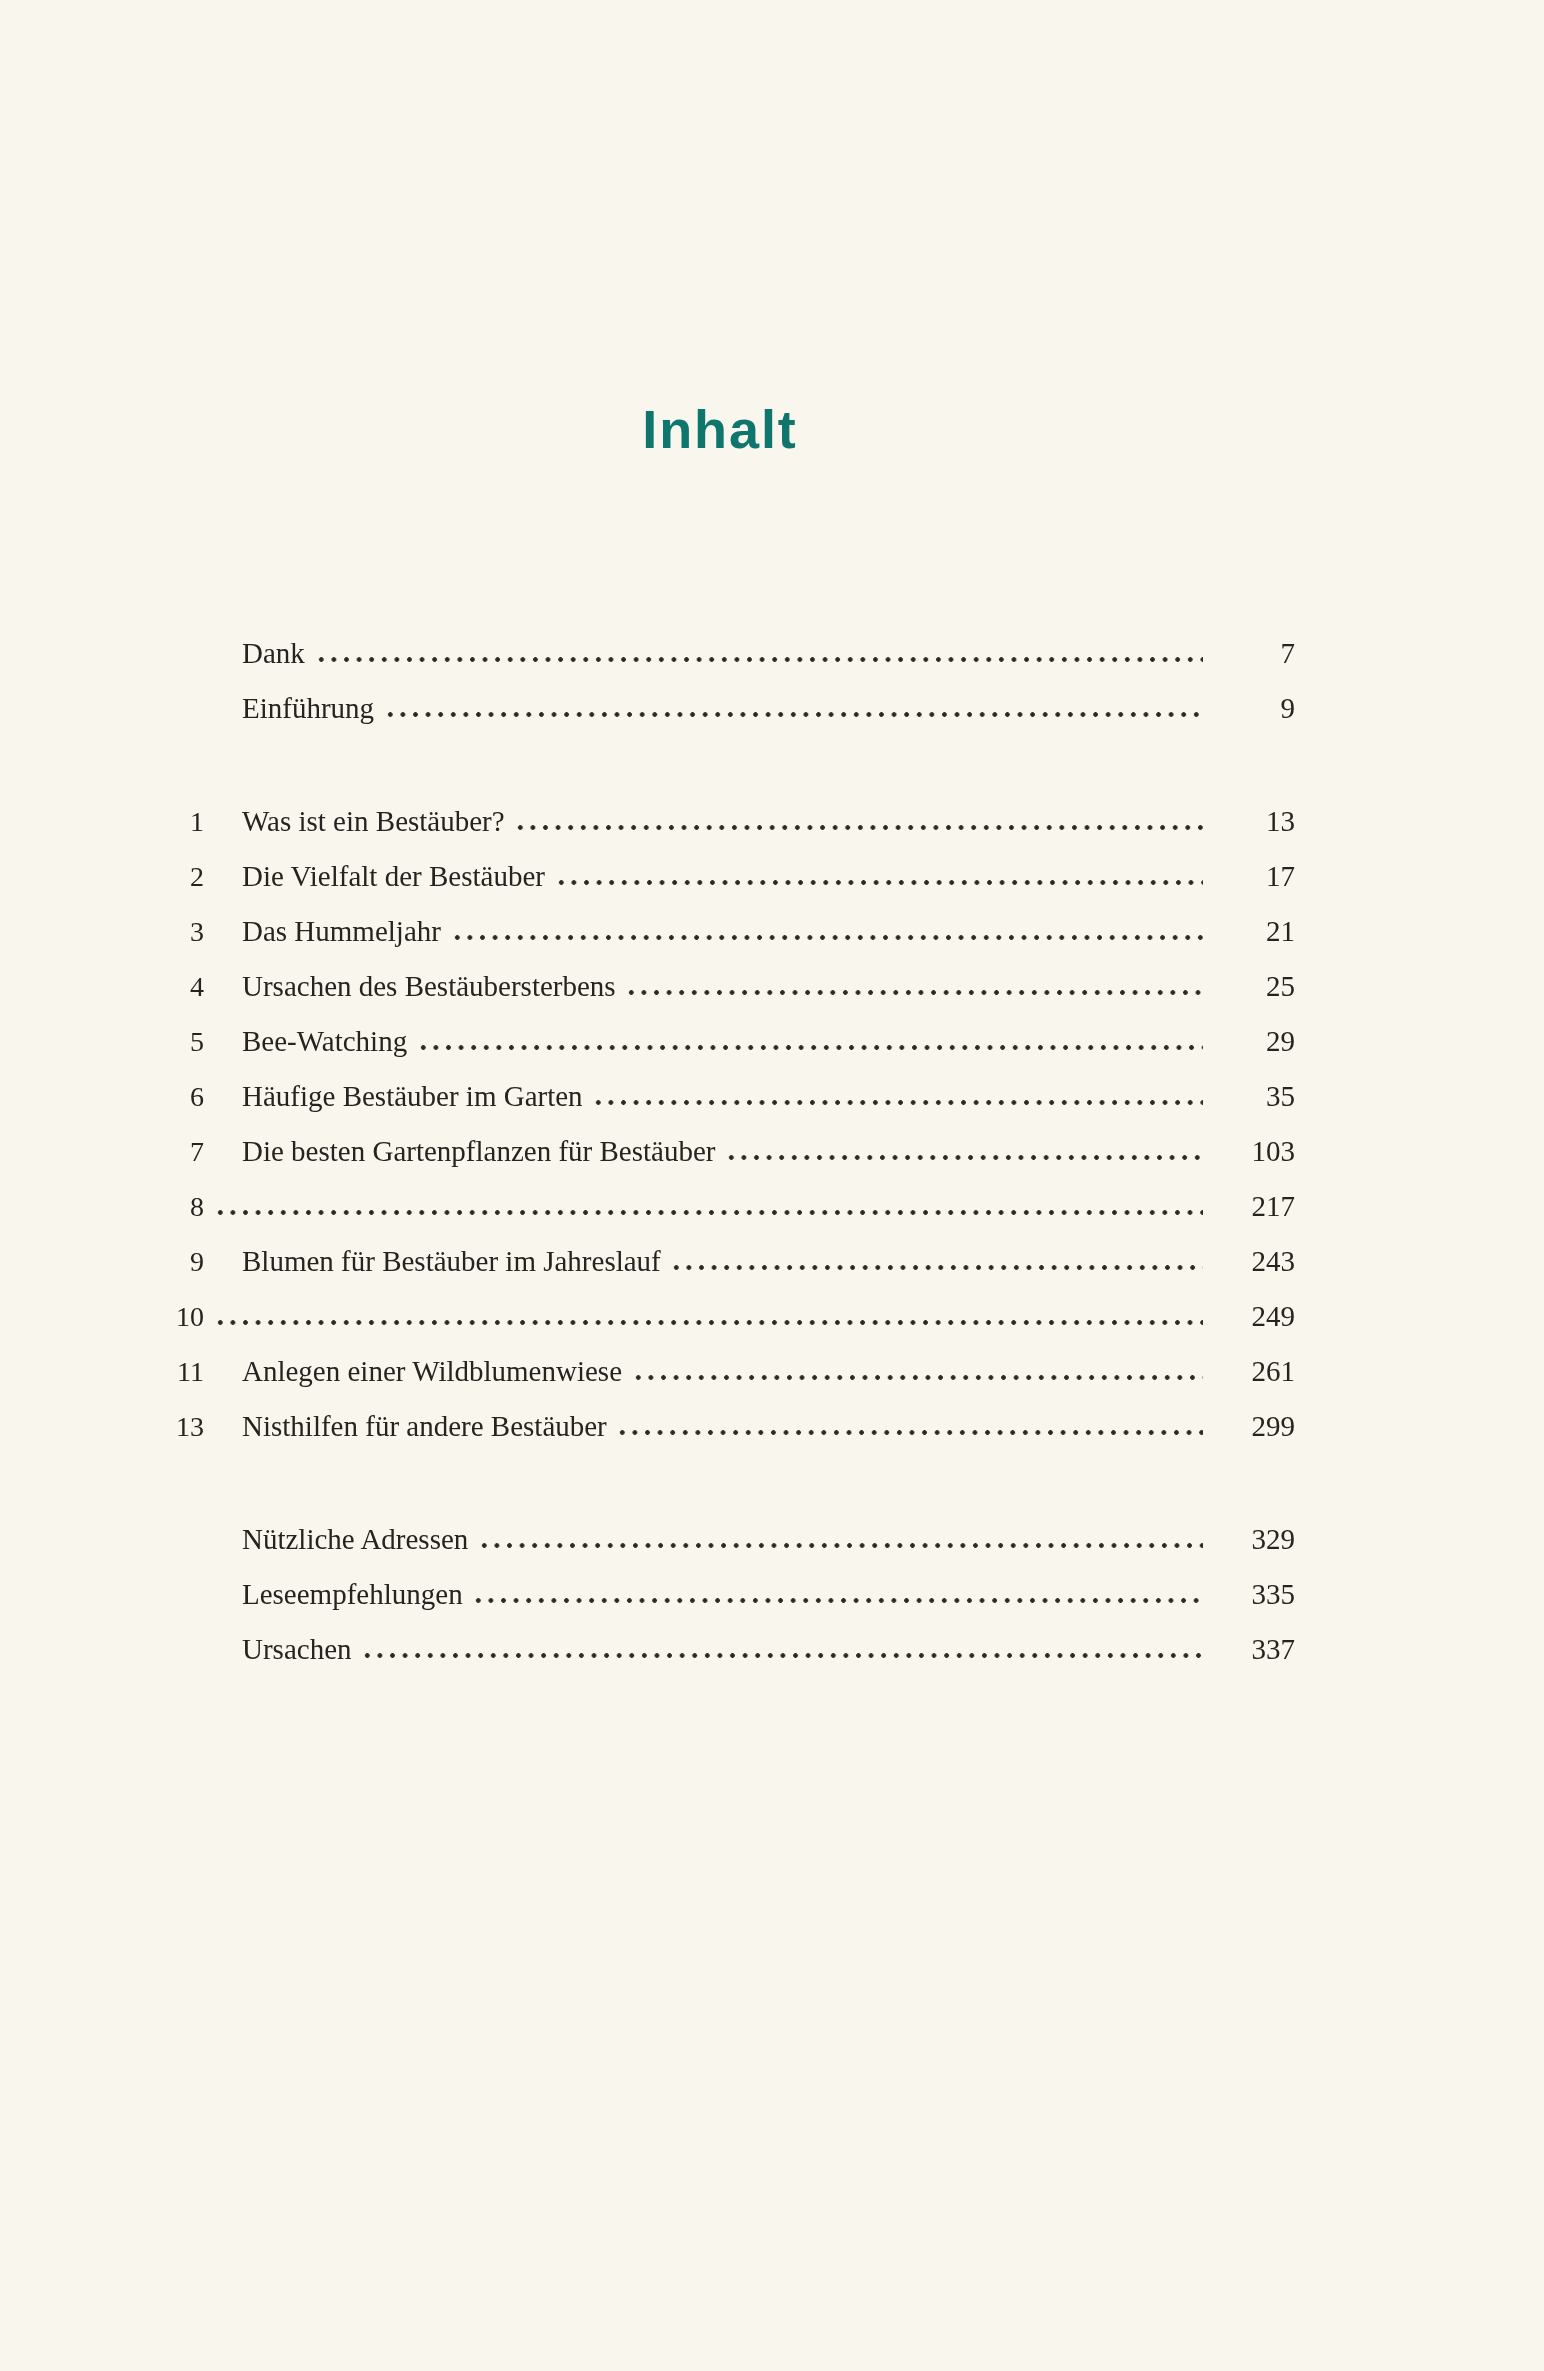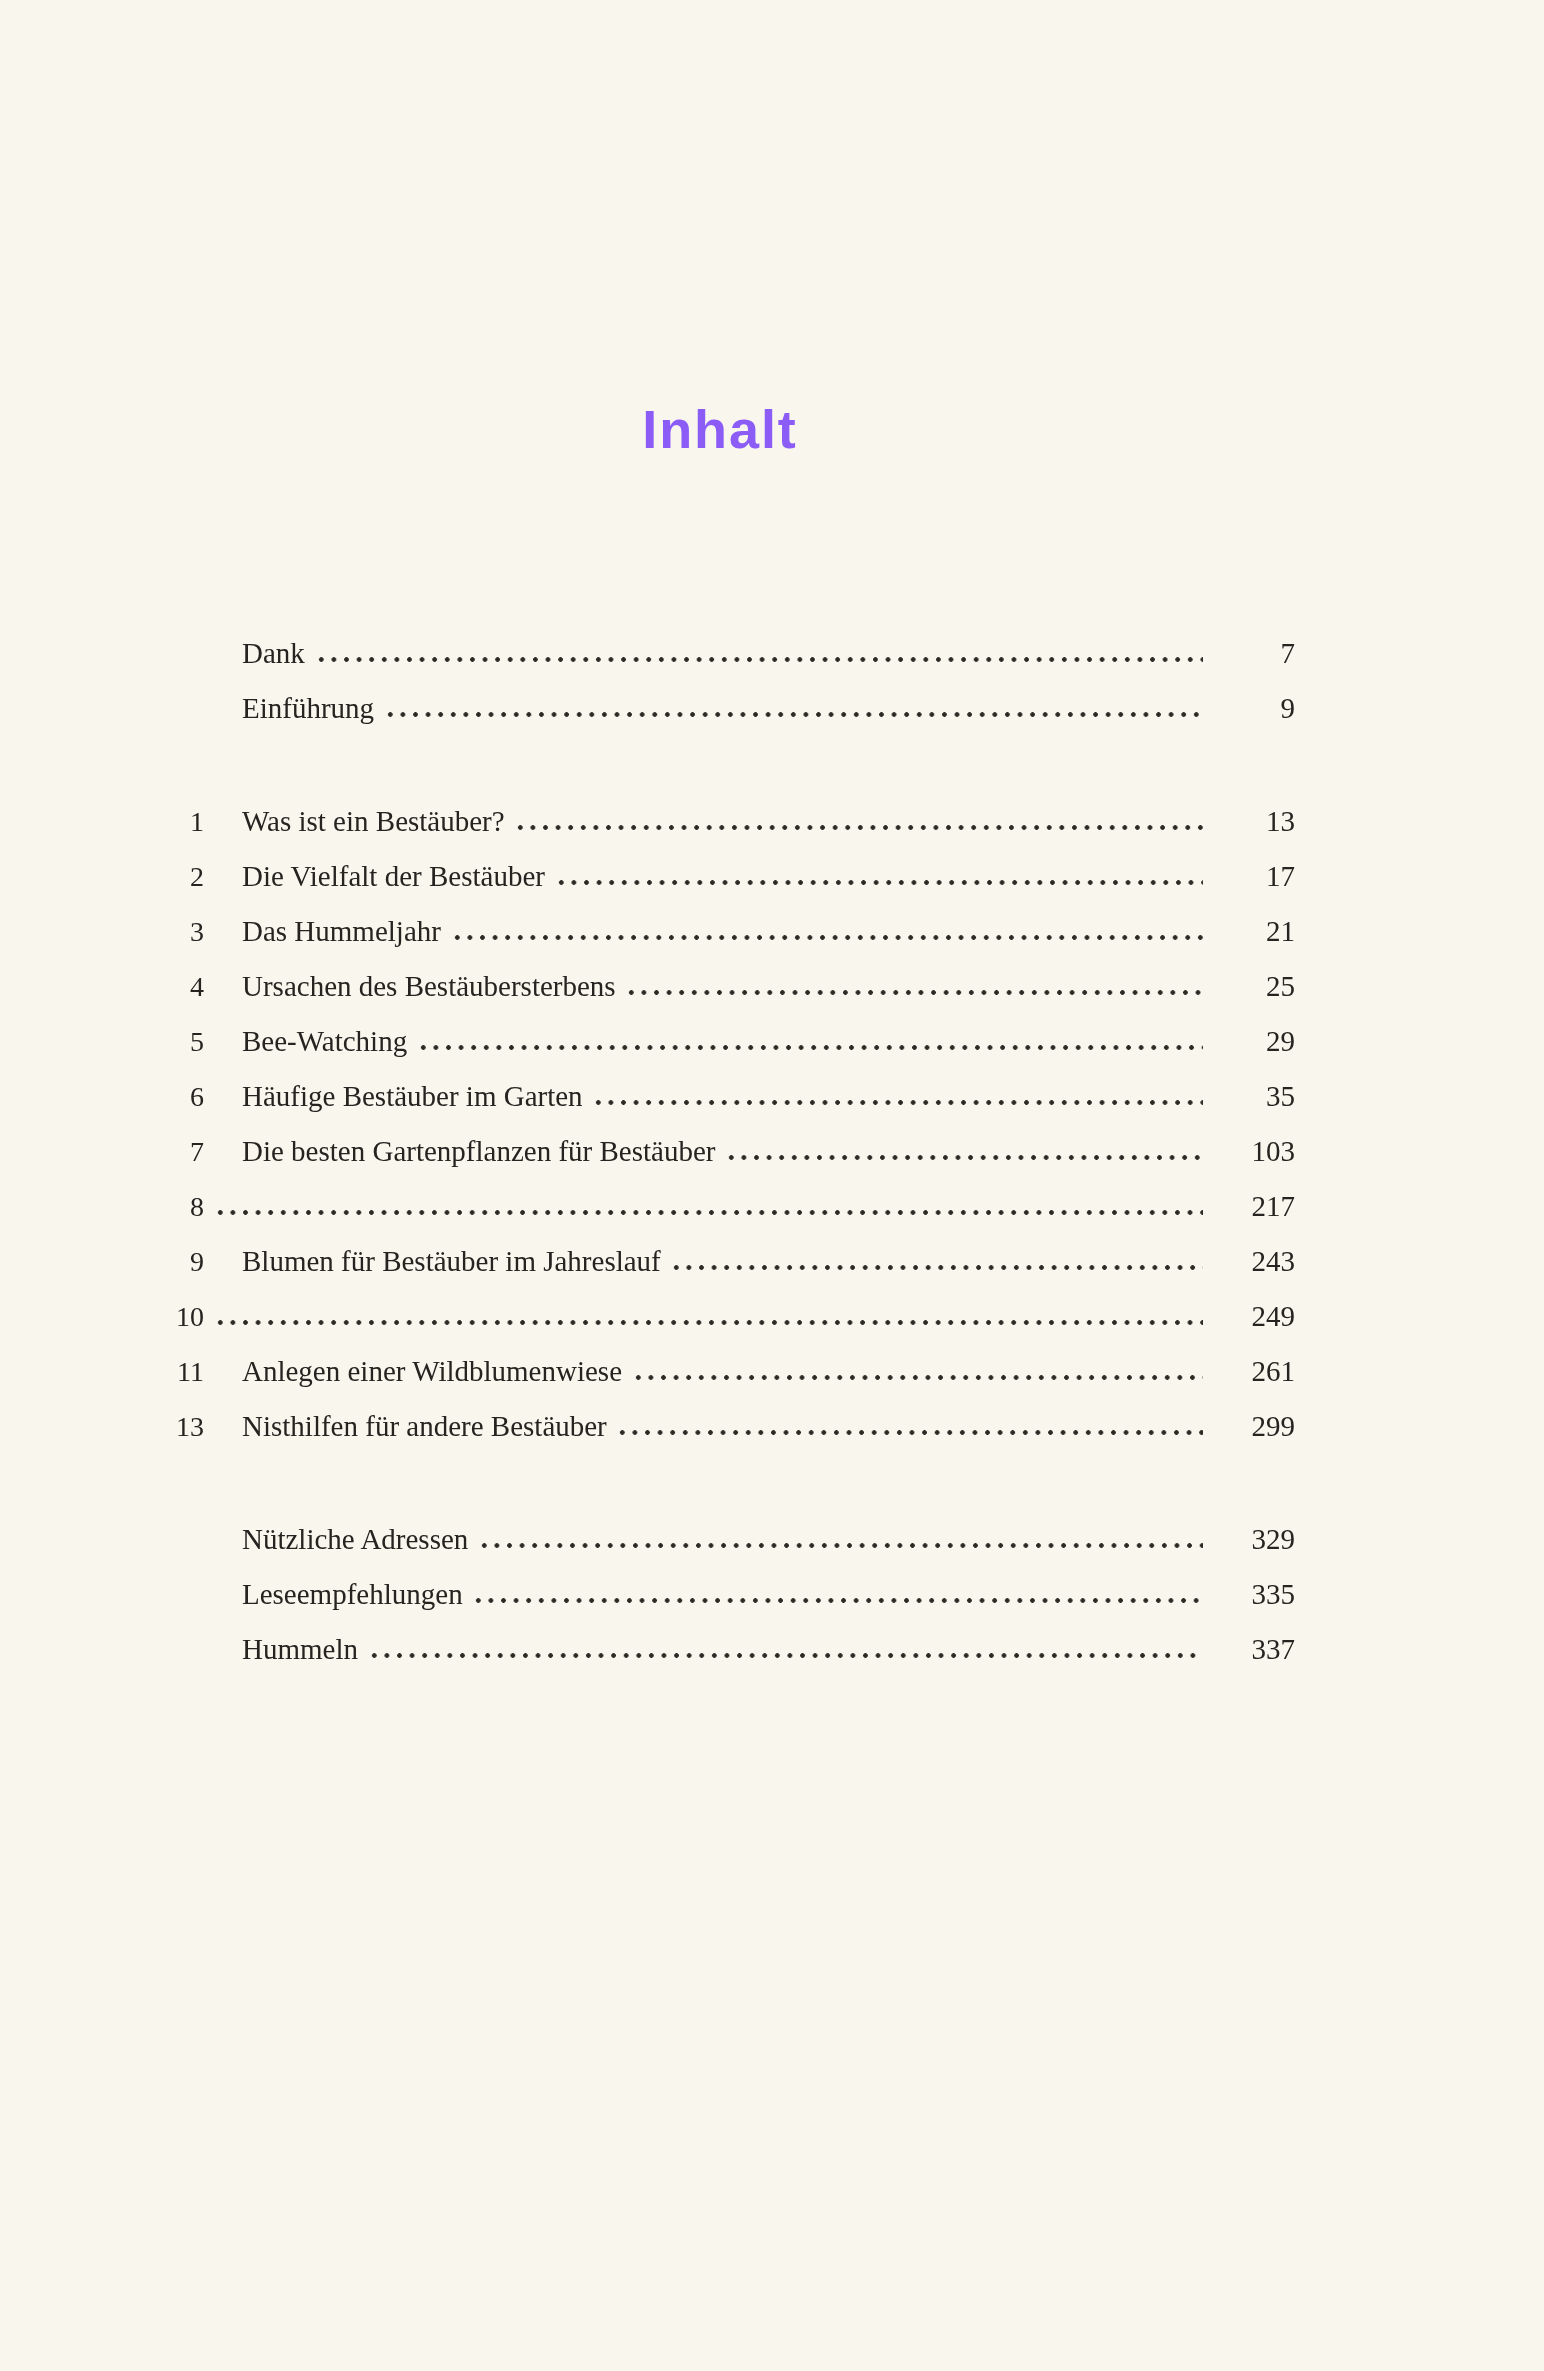--- a/index.html
+++ b/index.html
@@ -19,21 +19,21 @@
     padding: 398px 250px 0 145px;
     font-family: "Liberation Serif", serif;
   }
 
   .page-title {
     text-align: center;
     font-family: "Liberation Sans", sans-serif;
     font-weight: 700;
     font-size: 54px;
     letter-spacing: 1.9px;
-    color: #8b5cf6;
+    color: #0f766e;
     margin-bottom: 166px;
   }
 
   .toc-section { }
 
   .toc-section + .toc-section { margin-top: 58px; }
 
   .toc-row {
     display: flex;
     align-items: baseline;
@@ -195,20 +195,20 @@
 
   <div class="toc-row">
     <span class="toc-num"></span>
     <span class="toc-label">Leseempfehlungen</span>
     <span class="toc-leader"></span>
     <span class="toc-page">335</span>
   </div>
 
   <div class="toc-row">
     <span class="toc-num"></span>
-    <span class="toc-label">Hummeln</span>
+    <span class="toc-label">Ursachen</span>
     <span class="toc-leader"></span>
     <span class="toc-page">337</span>
   </div>
 </div>
 
 </div>
 
 
 </body></html>

